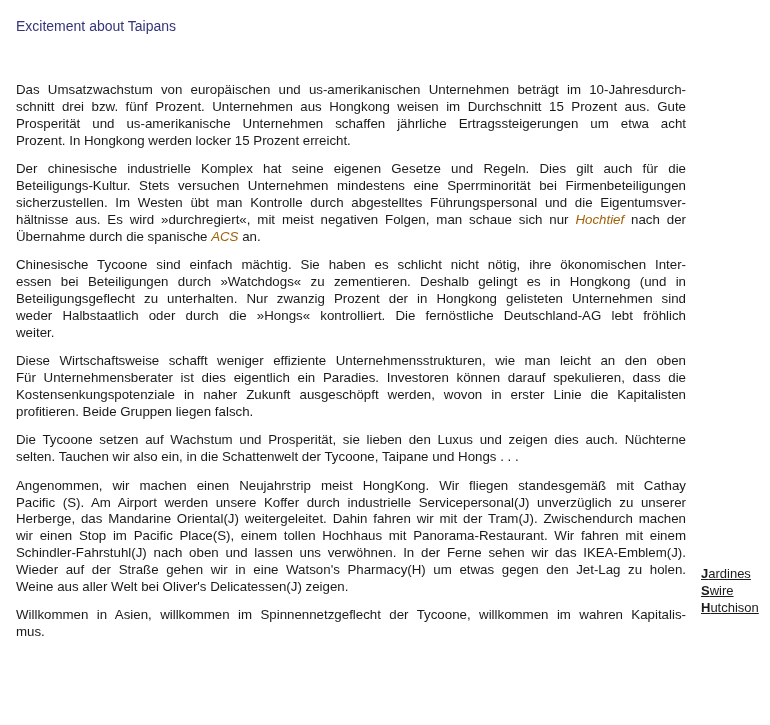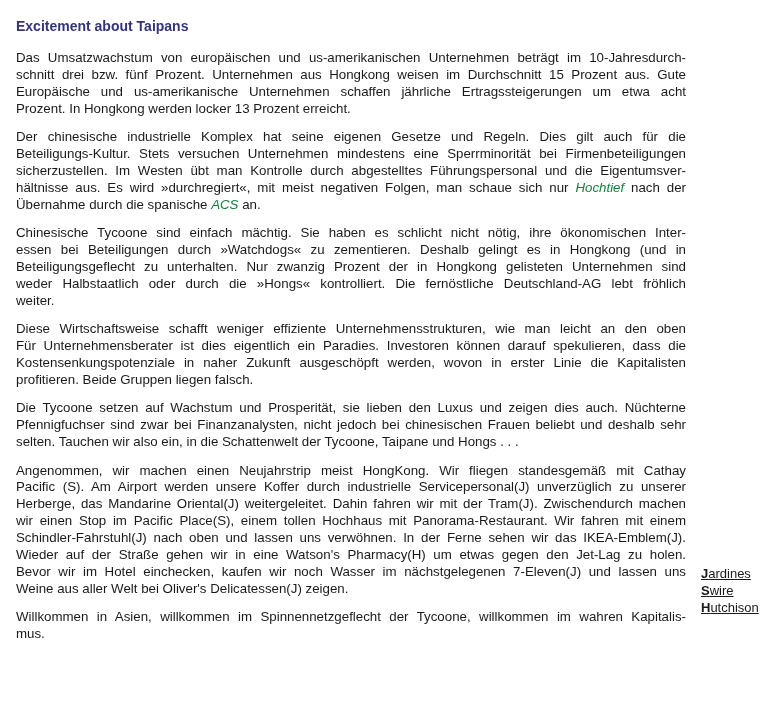--- a/index.html
+++ b/index.html
@@ -3,51 +3,51 @@
 <meta charset="utf-8">
 <style>
   html, body { margin: 0; padding: 0; background: #ffffff; }
   body {
     width: 770px; height: 725px; overflow: hidden; position: relative;
     font-family: "Liberation Sans", "DejaVu Sans", sans-serif;
     color: #1a1a1a;
   }
   .title {
     position: absolute; left: 16px; top: 18px;
-    font-size: 14px; font-weight: bold; color: #33347a;
+    font-size: 14px; font-weight: normal; color: #33347a;
     margin: 0;
   }
   .body-col {
-    position: absolute; left: 16px; top: 50px; width: 670px;
+    position: absolute; left: 16px; top: 82px; width: 670px;
     font-size: 13.3px; line-height: 16.9px;
   }
   .para { margin: 0 0 11.5px 0; text-align: justify; hyphens: manual; }
   .para .ln { display: block; text-align: justify; text-align-last: justify; white-space: nowrap; }
   .para .ln.last { text-align-last: left; }
-  .link { color: #15803d; font-style: italic; text-decoration: none; }
+  .link { color: #a16207; font-style: italic; text-decoration: none; }
   .bold { font-weight: bold; }
   .sidenote {
     position: absolute; left: 701px; top: 566px;
     font-size: 13px; line-height: 16.9px;
   }
   .sidenote .row { display: block; text-decoration: underline; }
   .sidenote .initial { font-weight: bold; }
 </style>
 </head>
 <body>
 
 <h1 class="title">Excitement about Taipans</h1>
 
 <div class="body-col">
 
   <p class="para">
     <span class="ln">Das Umsatzwachstum von europäischen und us-amerikanischen Unternehmen beträgt im 10-Jahresdurch-</span>
     <span class="ln">schnitt drei bzw.  fünf Prozent. Unternehmen aus Hongkong weisen im Durchschnitt 15 Prozent aus. Gute</span>
-    <span class="ln">Europäische und us-amerikanische Unternehmen schaffen jährliche Ertragssteigerungen um etwa acht</span>
-    <span class="ln last">Prozent. In Hongkong werden locker 13 Prozent erreicht.</span>
+    <span class="ln">Prosperität und us-amerikanische Unternehmen schaffen jährliche Ertragssteigerungen um etwa acht</span>
+    <span class="ln last">Prozent. In Hongkong werden locker 15 Prozent erreicht.</span>
   </p>
 
   <p class="para">
     <span class="ln">Der chinesische industrielle Komplex hat seine eigenen Gesetze und Regeln. Dies gilt auch für die</span>
     <span class="ln">Beteiligungs-Kultur. Stets versuchen Unternehmen mindestens eine Sperrminorität bei Firmenbeteiligungen</span>
     <span class="ln">sicherzustellen. Im Westen übt man Kontrolle durch abgestelltes Führungspersonal und die Eigentumsver-</span>
     <span class="ln"><span>hältnisse aus. Es wird »durchregiert«, mit meist negativen Folgen, man schaue sich nur </span><a class="link">Hochtief</a><span> nach der</span></span>
     <span class="ln last"><span>Übernahme durch die spanische </span><a class="link">ACS</a><span> an.</span></span>
   </p>
 
@@ -61,32 +61,30 @@
 
   <p class="para">
     <span class="ln">Diese Wirtschaftsweise schafft weniger effiziente Unternehmensstrukturen, wie man leicht an den oben</span>
     <span class="ln">Für Unternehmensberater ist dies eigentlich ein Paradies. Investoren können darauf spekulieren, dass die</span>
     <span class="ln">Kostensenkungspotenziale in naher Zukunft ausgeschöpft werden, wovon in erster Linie die Kapitalisten</span>
     <span class="ln last">profitieren. Beide Gruppen liegen falsch.</span>
   </p>
 
   <p class="para">
     <span class="ln">Die Tycoone setzen auf Wachstum und Prosperität, sie lieben den Luxus und zeigen dies auch. Nüchterne</span>
-    <span class="ln">Pfennigfuchser sind zwar bei Finanzanalysten, nicht jedoch bei chinesischen Frauen beliebt und deshalb sehr</span>
     <span class="ln last">selten. Tauchen wir also ein, in die Schattenwelt der Tycoone, Taipane und Hongs . . .</span>
   </p>
 
   <p class="para">
     <span class="ln">Angenommen, wir machen einen Neujahrstrip meist HongKong. Wir fliegen standesgemäß mit Cathay</span>
     <span class="ln">Pacific (S). Am Airport werden unsere Koffer durch industrielle Servicepersonal(J) unverzüglich zu unserer</span>
     <span class="ln">Herberge, das Mandarine Oriental(J) weitergeleitet. Dahin fahren wir mit der Tram(J). Zwischendurch machen</span>
     <span class="ln">wir einen Stop im Pacific Place(S), einem tollen Hochhaus mit Panorama-Restaurant. Wir fahren mit einem</span>
     <span class="ln">Schindler-Fahrstuhl(J) nach oben und lassen uns verwöhnen. In der Ferne sehen wir das IKEA-Emblem(J).</span>
     <span class="ln">Wieder auf der Straße gehen wir in eine Watson's Pharmacy(H) um etwas gegen den Jet-Lag zu holen.</span>
-    <span class="ln">Bevor wir im Hotel einchecken, kaufen wir noch Wasser im nächstgelegenen 7-Eleven(J) und lassen uns</span>
     <span class="ln last">Weine aus aller Welt bei Oliver's Delicatessen(J) zeigen.</span>
   </p>
 
   <p class="para">
     <span class="ln">Willkommen in Asien, willkommen im Spinnennetzgeflecht der Tycoone, willkommen im wahren Kapitalis-</span>
     <span class="ln last">mus.</span>
   </p>
 </div>
 
 <div class="sidenote">

